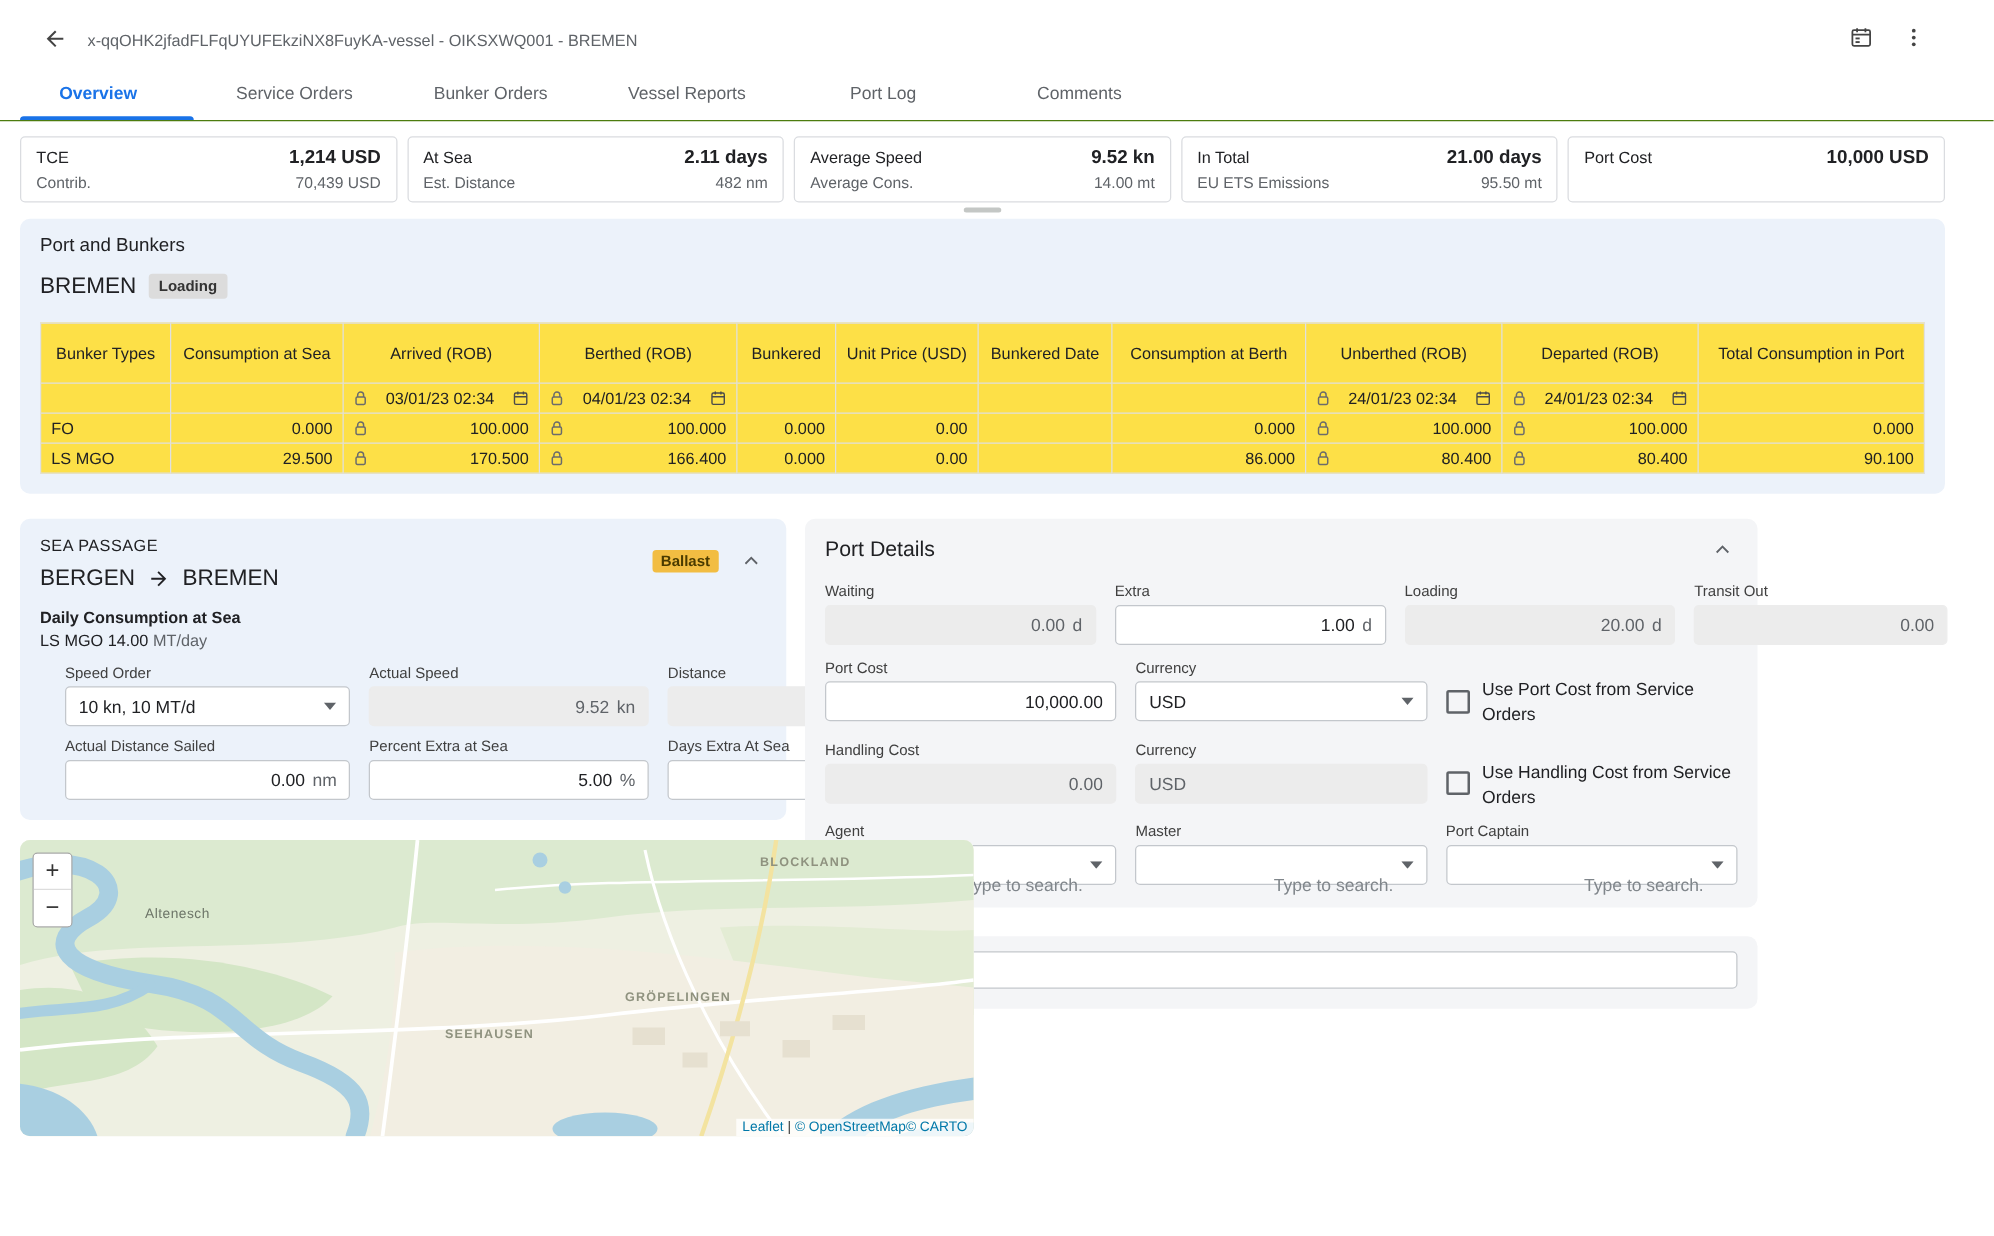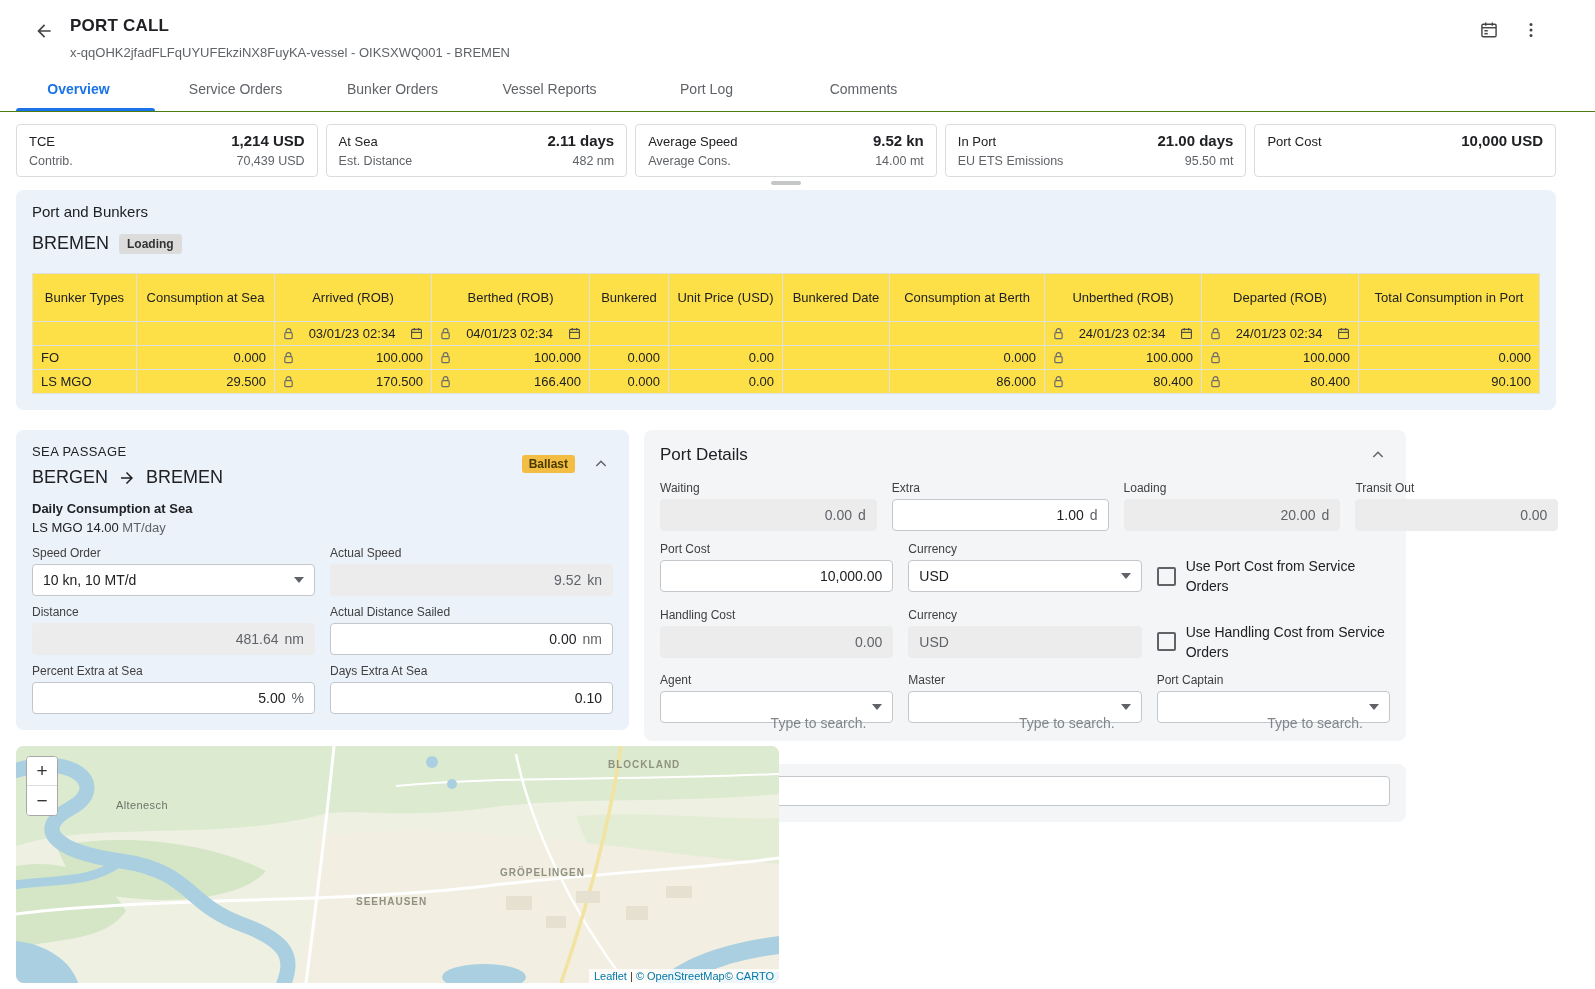--- a/index.html
+++ b/index.html
@@ -80,21 +80,21 @@
 
   
   .sea-card{padding:14px 16px 16px;box-sizing:border-box;}
   .sea-top{display:flex;}
   .sea-title{font-size:13px;font-weight:500;letter-spacing:.4px;}
   .route{display:flex;align-items:center;gap:10px;font-size:18px;font-weight:500;margin-top:8px;}
   .sea-right{margin-left:auto;display:flex;align-items:center;gap:14px;align-self:flex-start;margin-top:8px;}
   .dc-label{font-size:13px;font-weight:700;margin-top:13px;}
   .dc-value{font-size:13px;margin-top:4px;}
   .dc-value .unit{color:#5f6368;}
-  .sea-grid{display:grid;grid-template-columns:1fr 1fr;column-gap:15px;row-gap:9px;margin-top:11px;}
+  .sea-grid{display:grid;grid-template-columns:1fr 1fr 1fr;column-gap:15px;row-gap:9px;margin-top:11px;margin-left:20px;}
 
   
   .map{position:relative;width:763px;height:237px;border-radius:8px;overflow:hidden;margin-top:16px;background:#eef0e2;cursor:grab;}
   .map-label{position:absolute;color:#8f927f;font-size:10px;font-weight:700;letter-spacing:1px;z-index:3;}
   .map-label.town{color:#6d7568;font-size:11px;font-weight:400;letter-spacing:.4px;}
   .zoom{position:absolute;top:10px;left:10px;width:30px;border:1px solid #a7a7a7;border-radius:4px;background:#fff;z-index:5;overflow:hidden;}
   .zoom button{display:block;width:100%;height:29px;background:#fff;border:none;font-size:19px;color:#333;cursor:pointer;padding:0;}
   .zoom button:first-child{border-bottom:1px solid #ddd;}
   .attribution{position:absolute;right:0;bottom:0;background:rgba(255,255,255,.8);font-size:11px;padding:1px 5px;color:#333;z-index:5;}
   .attribution a{color:#0078a8;text-decoration:none;cursor:pointer;}
@@ -152,21 +152,20 @@
         <path d="M12 4l-1.4 1.4 5.6 5.6H4v2h12.2l-5.6 5.6L12 20l8-8z" fill="#202124"></path>
       </symbol>
   </defs>
 </svg>
 
 <header class="header">
   <button class="icon-btn back"><svg class="ic ic-24">
         <use href="#i-back"></use>
       </svg></button>
   <div>
-    <h1 class="title">PORT CALL</h1>
     <div class="subtitle">x-qqOHK2jfadFLFqUYUFEkziNX8FuyKA-vessel - OIKSXWQ001 - BREMEN</div>
   </div>
   <div class="header-actions">
     <button class="icon-btn"><svg class="ic ic-24">
           <use href="#i-calbig"></use>
         </svg></button>
     <button class="icon-btn"><svg class="ic ic-24">
           <use href="#i-kebab"></use>
         </svg></button>
   </div>
@@ -209,21 +208,21 @@
           <span class="kpi-label">Average Speed</span>
           <span class="kpi-value">9.52 kn</span>
         </div>
       <div class="kpi-line kpi-line2">
           <span class="kpi-label">Average Cons.</span>
           <span class="kpi-value">14.00 mt</span>
         </div>
     </div>
     <div class="kpi">
       <div class="kpi-line">
-          <span class="kpi-label">In Port</span>
+          <span class="kpi-label">In Total</span>
           <span class="kpi-value">21.00 days</span>
         </div>
       <div class="kpi-line kpi-line2">
           <span class="kpi-label">EU ETS Emissions</span>
           <span class="kpi-value">95.50 mt</span>
         </div>
     </div>
     <div class="kpi">
       <div class="kpi-line">
           <span class="kpi-label">Port Cost</span>

